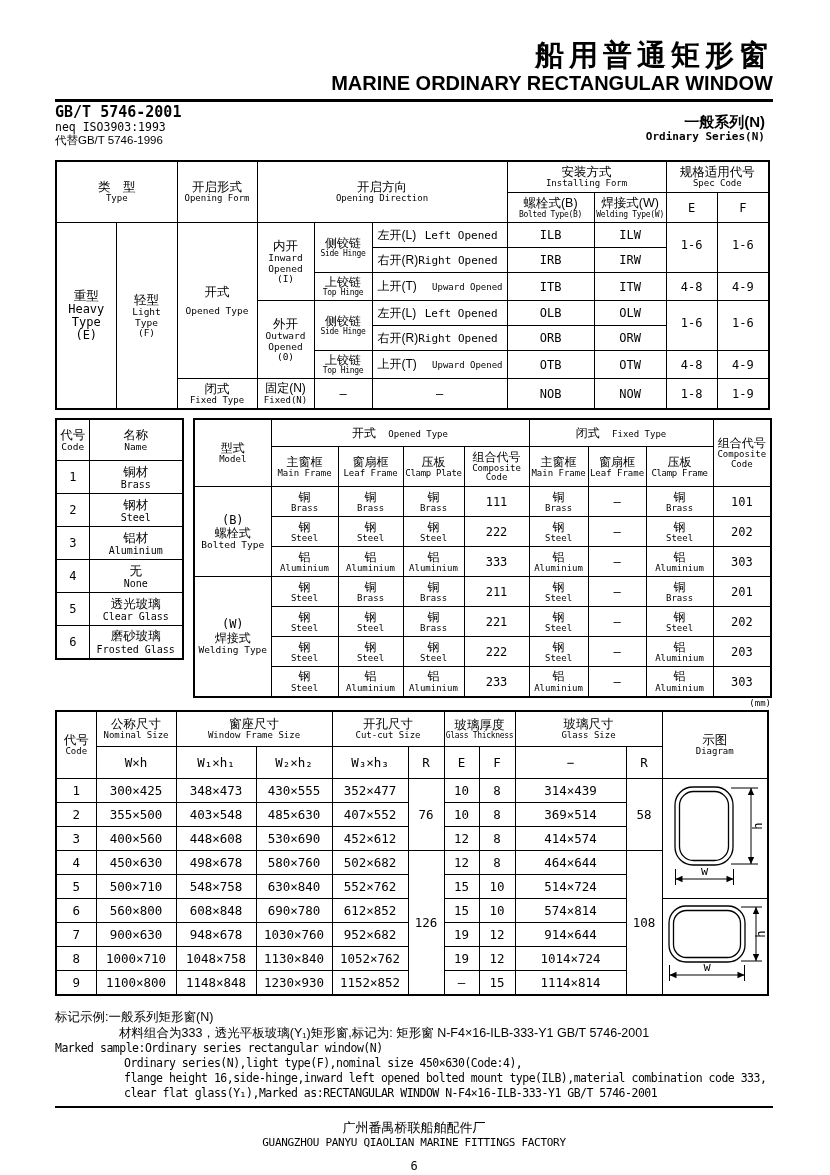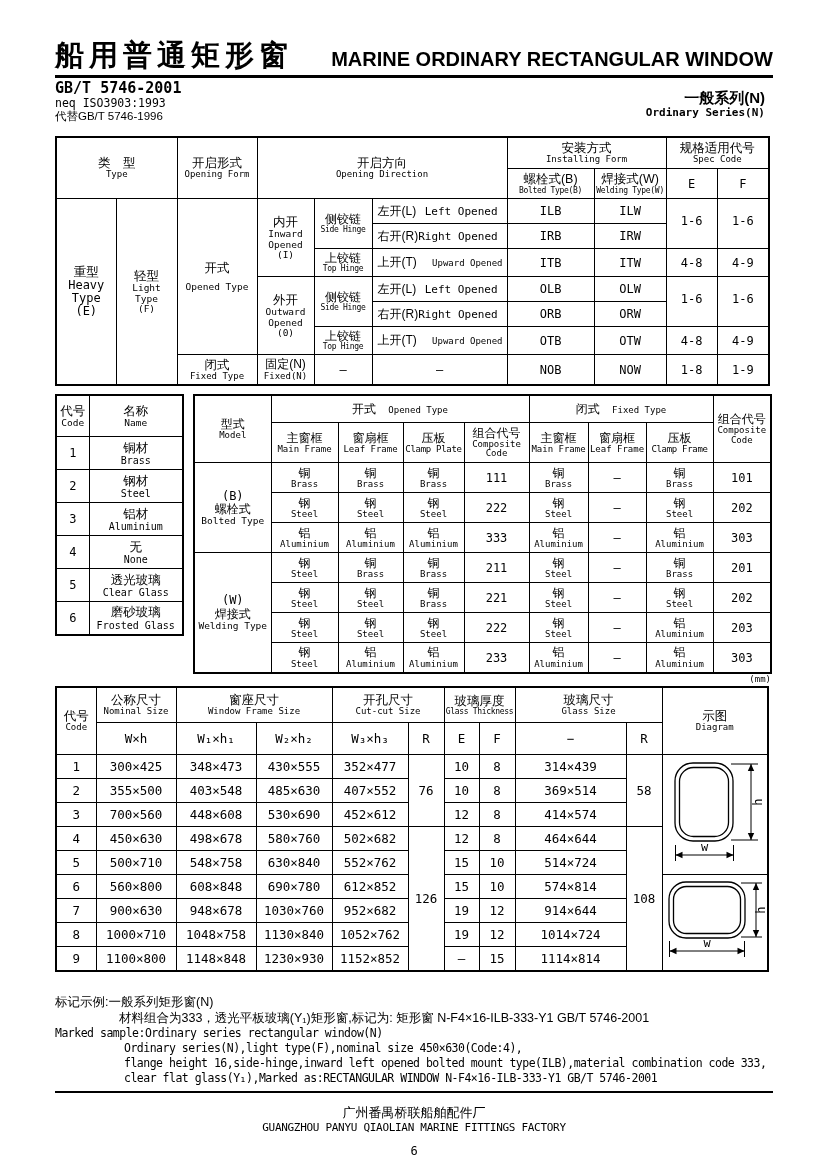--- a/index.html
+++ b/index.html
@@ -4,21 +4,21 @@
 <style>
   * { margin:0; padding:0; box-sizing:border-box; }
   html,body { background:#fff; }
   body { width:830px; height:1175px; color:#000;
          font-family:"DejaVu Sans Mono","Liberation Mono",monospace; }
   .page { position:relative; width:830px; height:1175px; overflow:hidden;
           padding:40px 57px 0 55px; background:#fff; }
   .zh { font-family:"Liberation Sans","DejaVu Sans",sans-serif; }
 
   
-  .title-row { display:flex; justify-content:space-between; align-items:flex-end; }
+  .title-row { display:flex; justify-content:space-between; align-items:flex-end;flex-direction:column; }
   .title-zh { font-size:29px; font-weight:bold; letter-spacing:5px; line-height:1.1; }
   .title-en { font-size:20px; font-weight:bold; font-family:"Liberation Sans",sans-serif;
               letter-spacing:0; margin-bottom:1px; }
   .title-rule { border-top:3px solid #000; margin-top:3px; }
   .std-block { position:relative; height:54px; margin-top:2px; }
   .std-code { font-size:15px; font-weight:bold; line-height:17px; }
   .std-neq, .std-rep { font-size:11.5px; line-height:13px; }
   .series { position:absolute; left:0; right:8px; top:9px; text-align:right;font-weight:bold; }
   .series-zh { font-size:15px; line-height:17px; }
   .series-en { font-size:11px; line-height:13px; }
@@ -54,21 +54,21 @@
   .unit-note { text-align:right; font-size:9px; height:12px; line-height:11px;
                padding-right:2px; }
 
   
   .t3 { width:712px; }
   .t3 td { font-size:12.5px; }
   .diag { padding:0 !important; }
   .diag svg { display:block; margin:0 auto; }
 
   
-  .notes { margin-top:22px; }
+  .notes { margin-top:13px; }
   .note-zh { font-size:12.5px; line-height:16px;
              font-family:"Liberation Sans","DejaVu Sans",sans-serif; }
   .note-en { font-size:11.5px; line-height:15px; letter-spacing:-0.5px; }
   .ind-zh { padding-left:64px; }
   .ind-en { padding-left:69px; }
 
   
   .footer-rule { border-top:2px solid #000; margin-top:5px; }
   .footer { text-align:center; margin-top:12px; }
   .footer-zh { font-size:13px; line-height:16px; }
@@ -689,21 +689,21 @@
       <td>355×500</td>
       <td>403×548</td>
       <td>485×630</td>
       <td>407×552</td>
       <td>10</td>
       <td>8</td>
       <td>369×514</td>
     </tr>
     <tr style="height:24px">
       <td>3</td>
-      <td>700×560</td>
+      <td>400×560</td>
       <td>448×608</td>
       <td>530×690</td>
       <td>452×612</td>
       <td>12</td>
       <td>8</td>
       <td>414×574</td>
     </tr>
     <tr style="height:24px">
       <td>4</td>
       <td>450×630</td>

